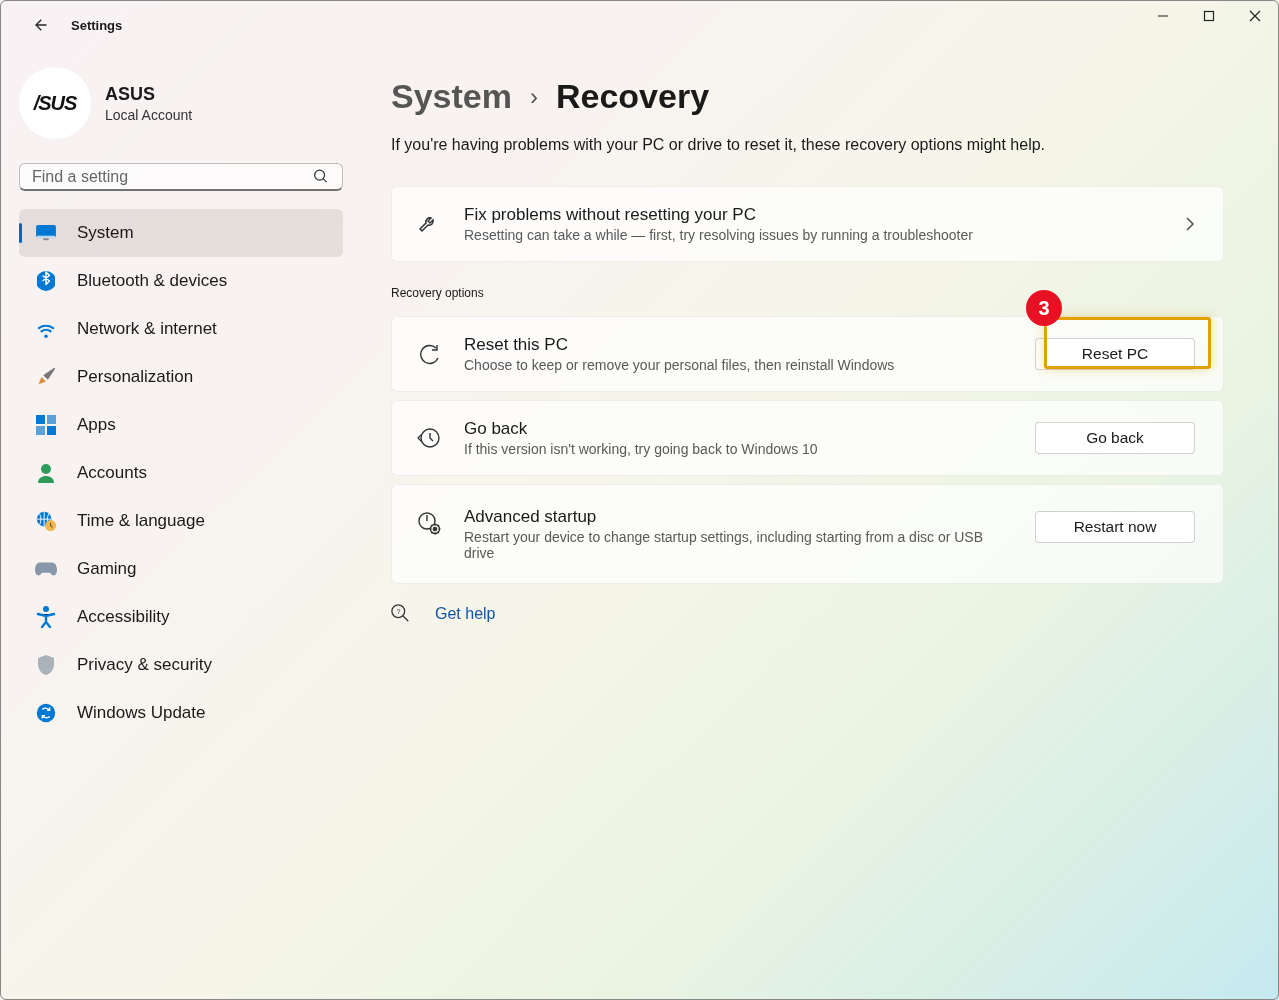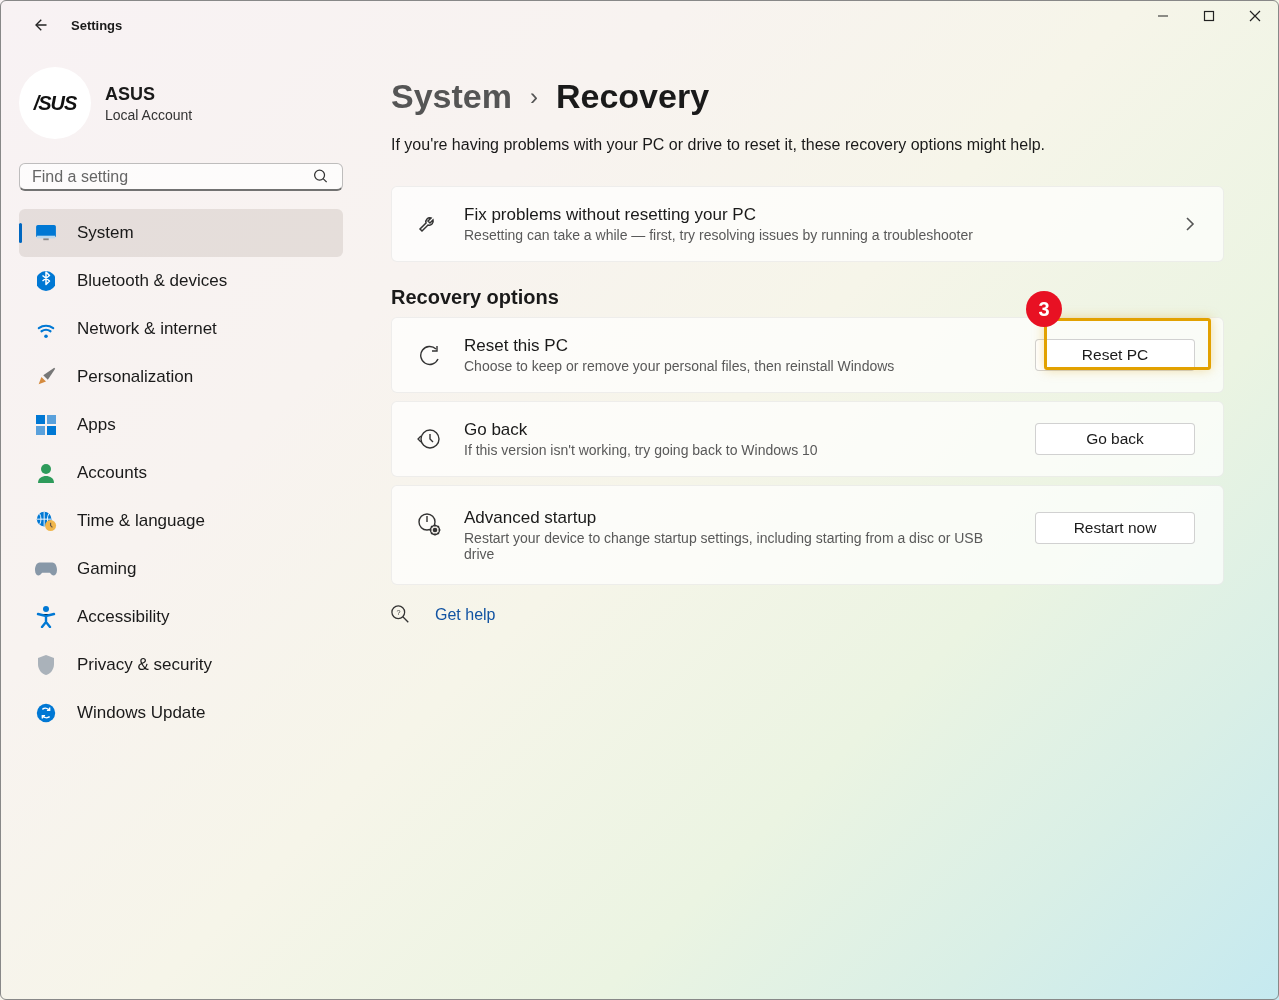--- a/index.html
+++ b/index.html
@@ -50,21 +50,21 @@
     .bc-current { font-weight: 600; color:#1a1a1a; }
     .subhead { font-size: 16px; color: #1a1a1a; margin-bottom: 32px; }
     
     .card { background: rgba(255,255,255,0.7); border:1px solid rgba(0,0,0,0.06); border-radius: 6px; margin-bottom: 8px; display:flex; align-items:center; padding: 18px 28px 18px 24px; gap: 22px; }
     .card-icon { width: 26px; display:flex; align-items:center; justify-content:center;}
     .card-body { flex:1; }
     .card-title { font-size: 17px; }
     .card-sub { font-size: 14px; color: #595959; margin-top: 2px;}
     .card-chevron { color: #555; font-size: 16px;}
     .card-action { background:#fff; border:1px solid rgba(0,0,0,0.18); border-radius:4px; height: 32px; min-width: 160px; display:flex; align-items:center; justify-content:center; font-size: 15.5px; cursor:pointer;}
-    .section-title { font-weight: 700; font-size: 20px; margin-top: 24px; margin-bottom: 8px;}
+    .section-title { font-weight: 400; font-size: 12px; margin-top: 24px; margin-bottom: 16px;}
     
     .link-row { display:flex; align-items:center; gap: 22px; margin-top: 20px; font-size: 16px;}
     .link-row a { color:#1153a2; text-decoration: none;}
     .link-ico { width: 22px; color:#333;}
     
     .hl-container { position: relative; }
     .hl-box { position: absolute; border: 3px solid #e2a100; border-radius: 3px; pointer-events: none; box-shadow: 0 0 12px rgba(226,161,0,0.35);}
     .badge { position:absolute; width: 36px; height: 36px; border-radius: 50%; background:#e81123; color:#fff; display:flex; align-items:center; justify-content:center; font-size: 20px; font-weight: 600;}
     svg { display:block; }
   </style>

